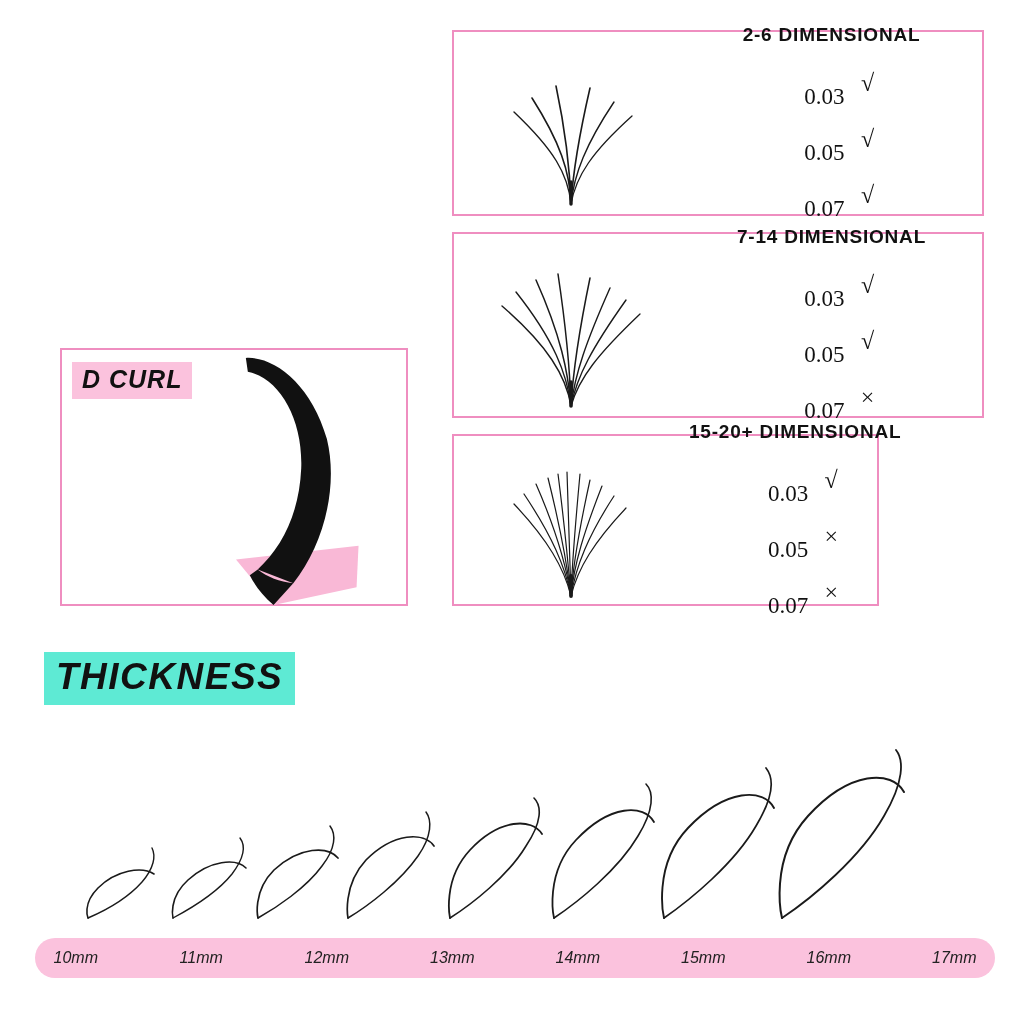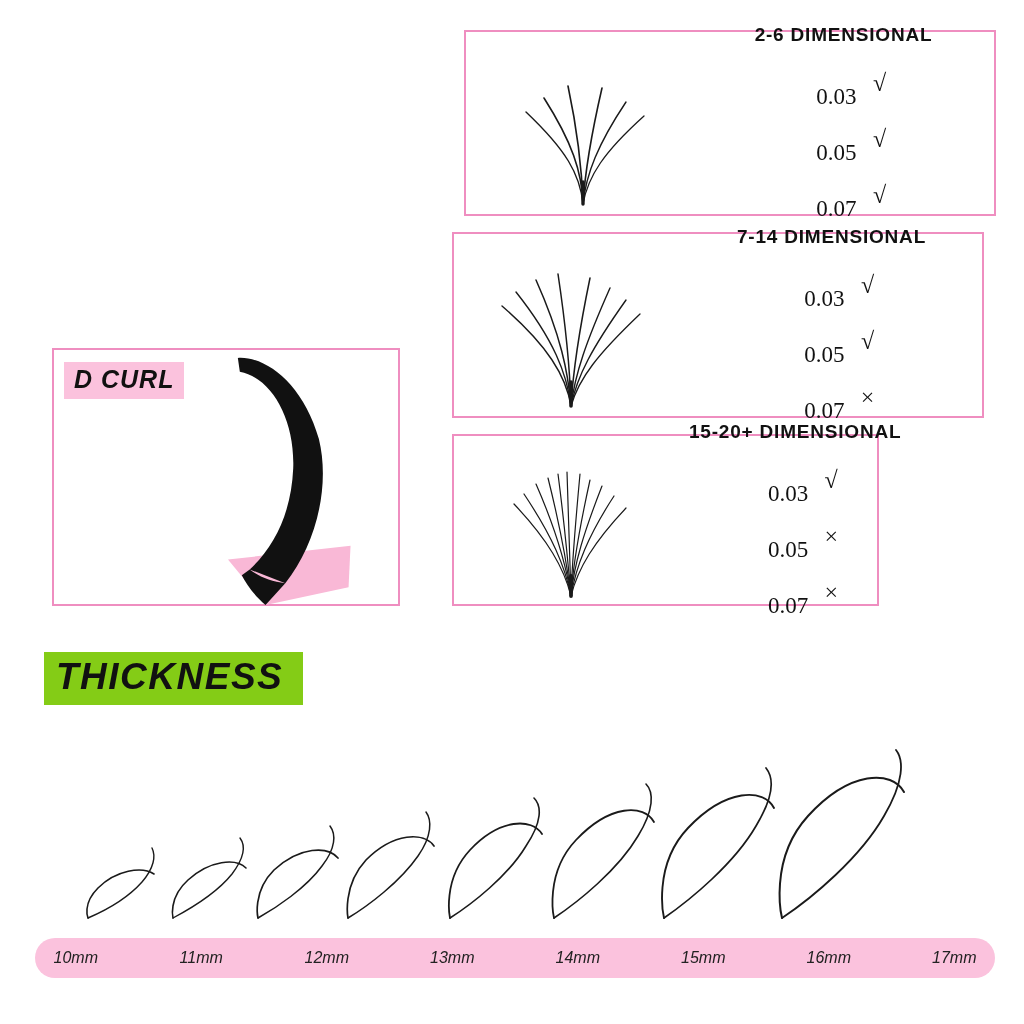--- a/index.html
+++ b/index.html
@@ -71,22 +71,22 @@
     width:46px;text-align:center;
     font-size:24px;
   }
   .mark-yes{font-family:"Liberation Serif", serif;}
   .mark-no{font-family:"Liberation Serif", serif;}
 
   
   .thick-tag{
     position:absolute;
     left:44px; top:652px;
-    background:#84cc16;
-    padding:4px 20px 7px 12px;
+    background:#5eead4;
+    padding:4px 12px 7px 12px;
     font-style:italic;
     font-weight:700;
     font-size:37px;
     letter-spacing:1.5px;
     color:#111;
     z-index:3;
   }
   .thick-art{
     position:absolute;
     left:30px; top:690px;
@@ -111,30 +111,30 @@
     color:#222;
     font-family:"Liberation Sans", sans-serif;
   }
 </style>
 </head>
 <body>
 
 <div class="stage">
 
 
-  <div class="panel curl-panel" style="left:52px;top:348px;width:348px;height:258px;">
+  <div class="panel curl-panel" style="left:60px;top:348px;width:348px;height:258px;">
     <div class="curl-tag">D CURL</div>
     <svg class="curl-art" viewBox="0 0 348 258">
       <polygon points="176,212 300,198 298,240 214,258" fill="#f9b8d6"></polygon>
       <path d="M188,22 C220,28 244,70 242,120 C240,166 222,200 198,222 L234,236 C264,198 280,140 268,90 C252,34 214,6 186,8 Z" fill="#111111"></path>
       <path d="M198,222 C208,230 220,234 234,236 L214,258 C202,248 194,236 190,228 Z" fill="#111111"></path>
     </svg>
   </div>
 
-  <div class="panel dim-panel" style="left:464px;top:30px;width:532px;height:186px;">
+  <div class="panel dim-panel" style="left:452px;top:30px;width:532px;height:186px;">
     <div class="dim-art">
       <svg viewBox="0 0 235 186" width="235" height="186">
         <g fill="none" stroke="#1a1a1a" stroke-linecap="round">
           <path d="M117,172 C116,140 106,110 78,66" stroke-width="1.6"></path>
           <path d="M117,172 C114,142 100,118 60,80" stroke-width="1.4"></path>
           <path d="M117,172 C116,140 113,106 102,54" stroke-width="1.6"></path>
           <path d="M117,172 C119,140 124,108 136,56" stroke-width="1.6"></path>
           <path d="M117,172 C120,142 132,112 160,70" stroke-width="1.4"></path>
           <path d="M117,172 C122,144 138,120 178,84" stroke-width="1.3"></path>
           <path d="M117,172 L117,150" stroke-width="3.4"></path>

